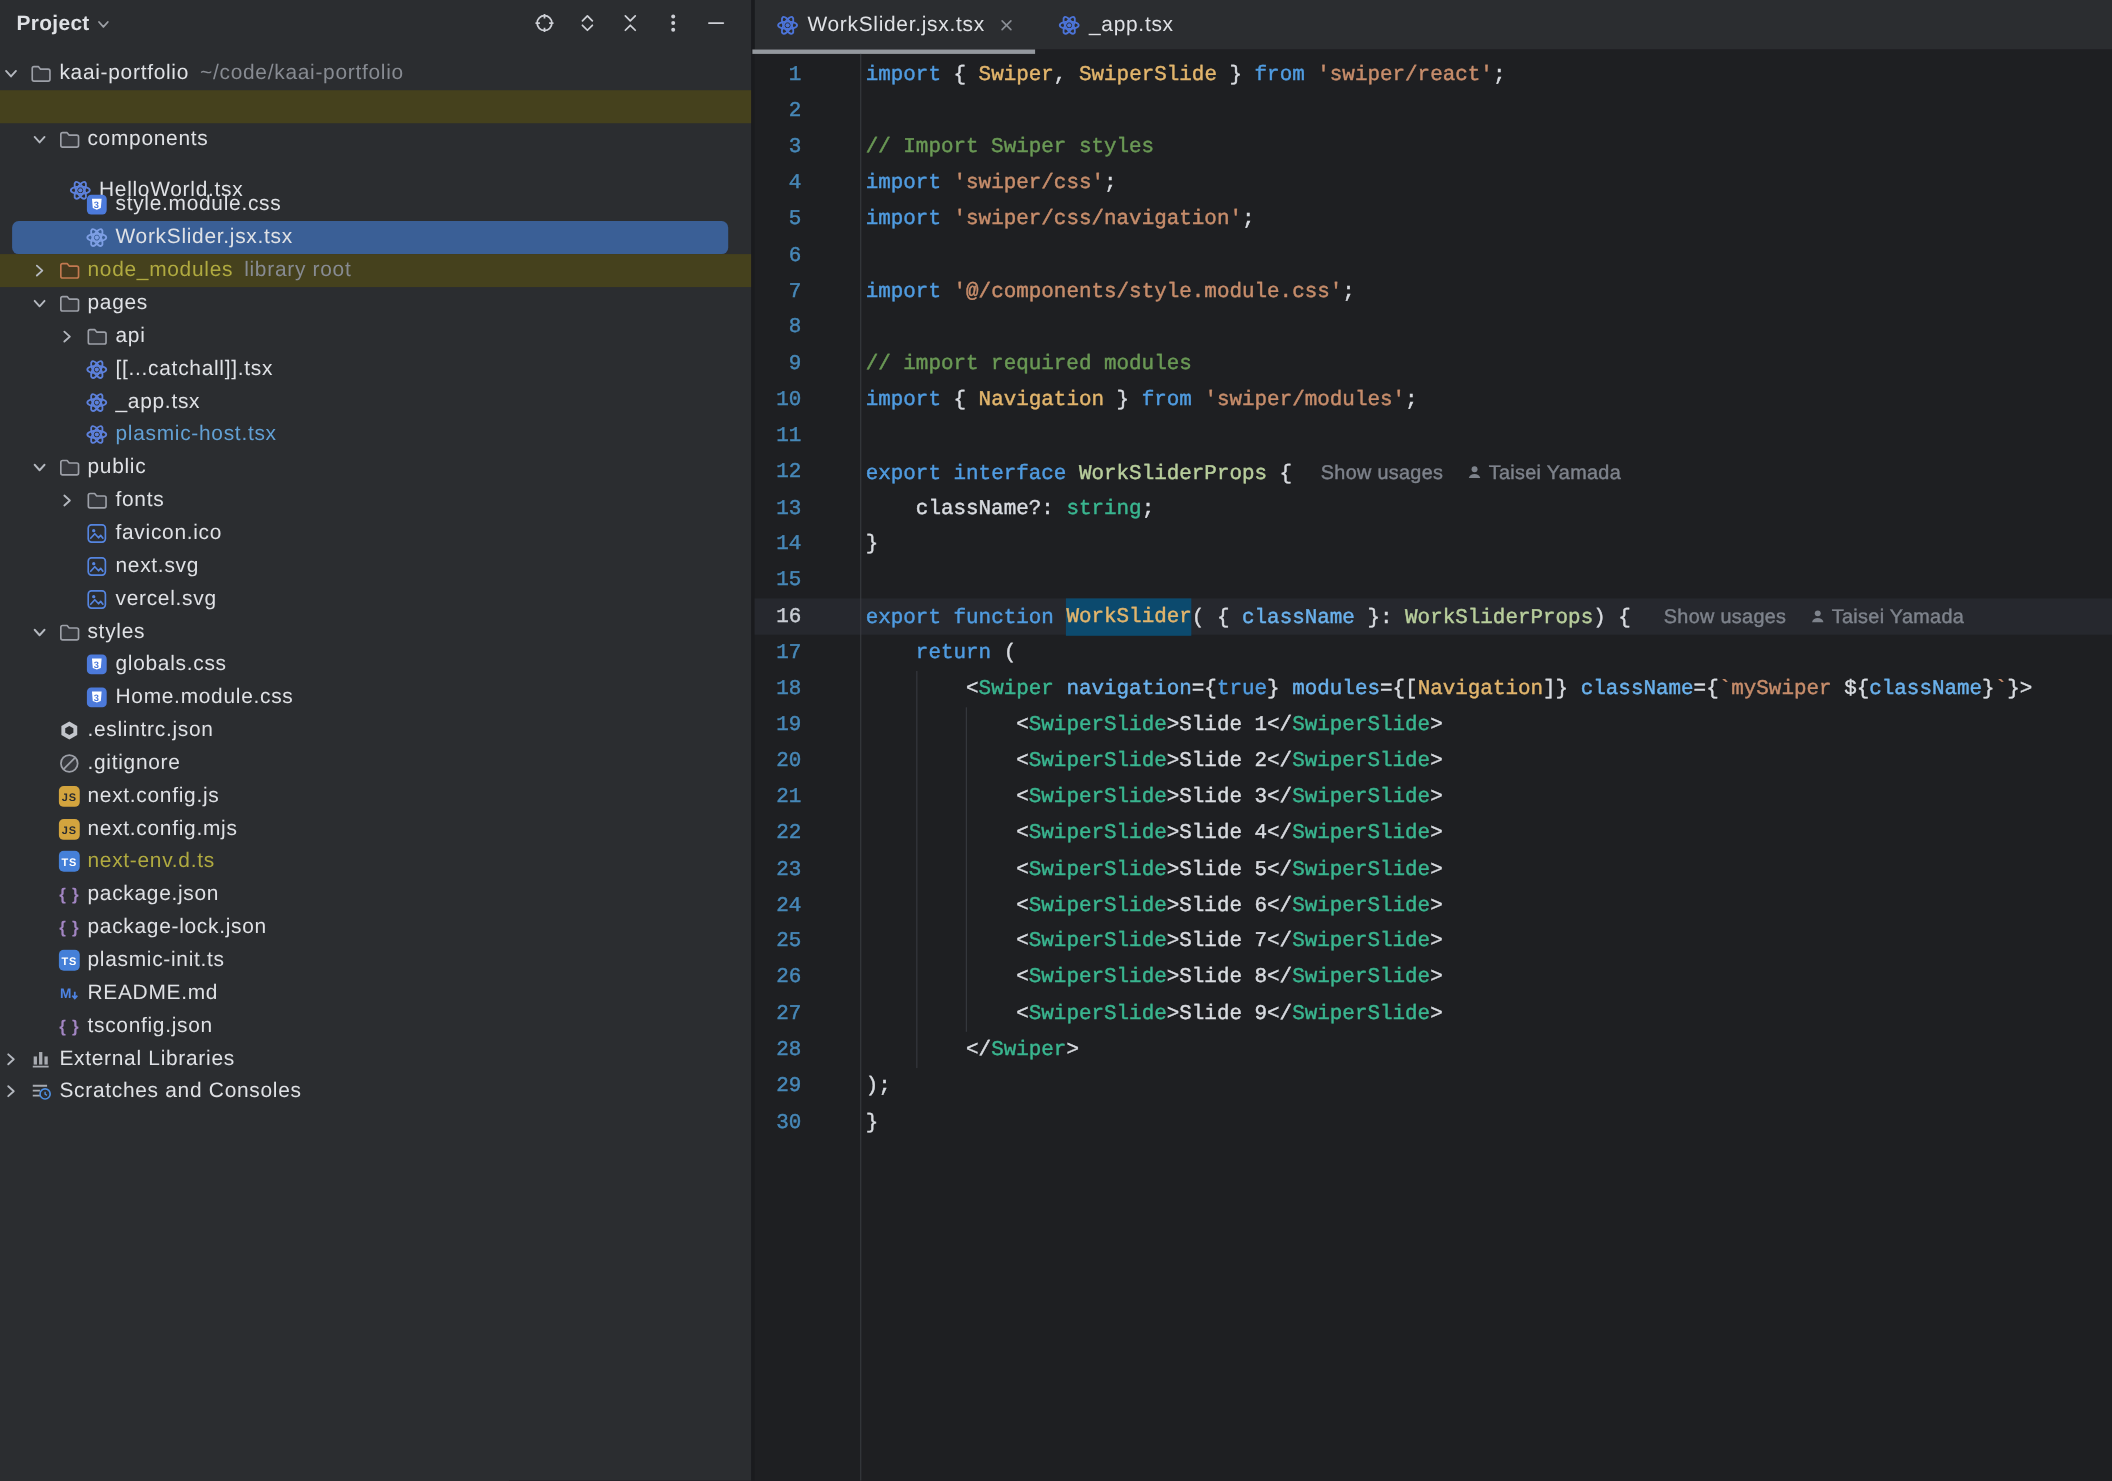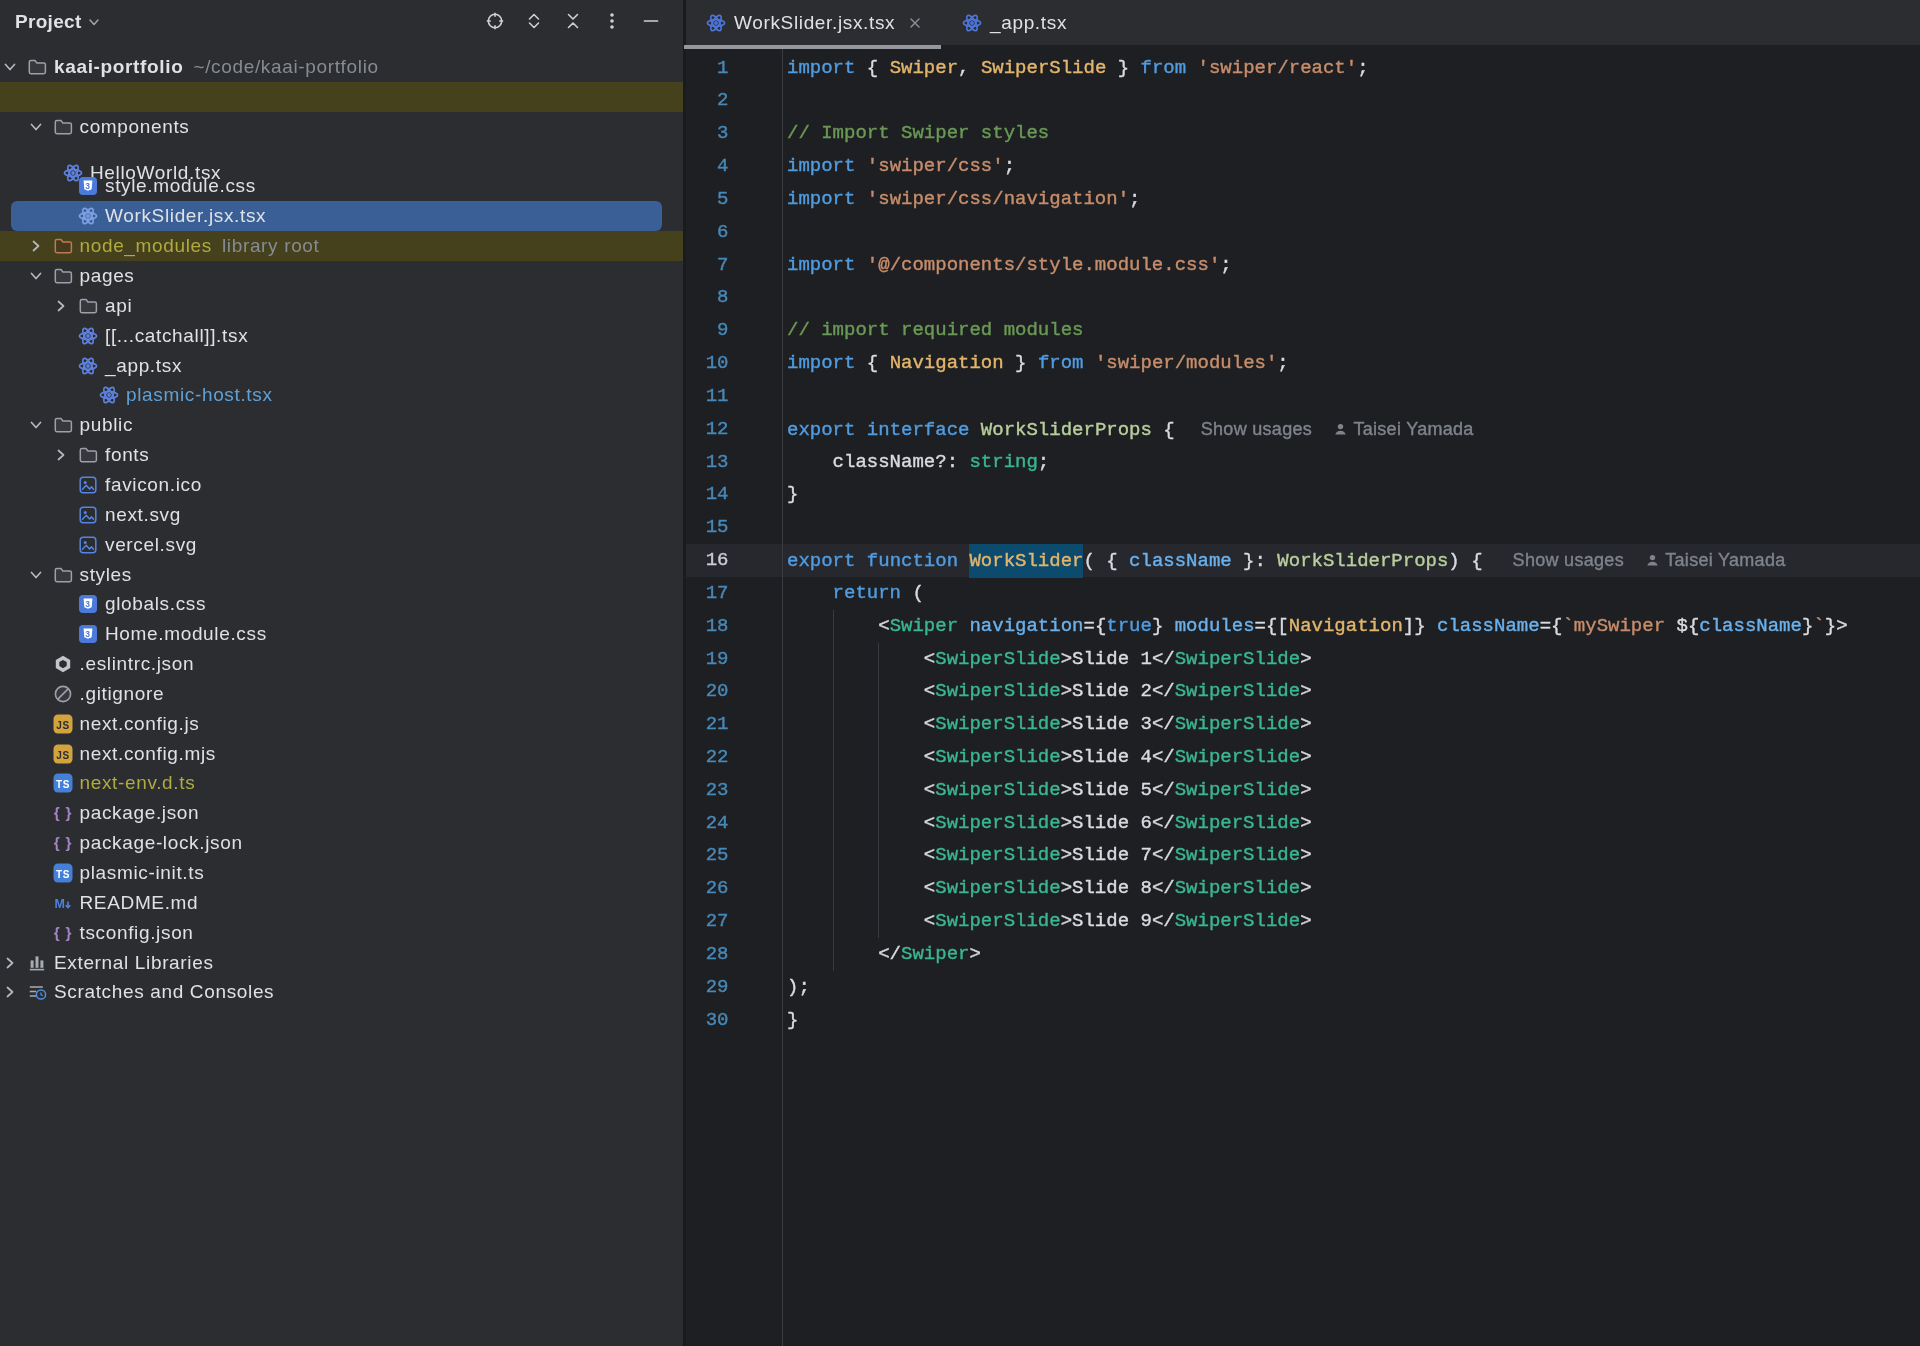--- a/index.html
+++ b/index.html
@@ -2,21 +2,21 @@
 <html><head><meta charset="utf-8"><style>
 *{margin:0;padding:0;box-sizing:border-box}
 html,body{width:1920px;height:1346px;background:#1E1F22;overflow:hidden;font-family:"Liberation Sans",sans-serif}
 #panel{position:absolute;left:0;top:0;width:683px;height:1346px;background:#2B2D30}
 #ptitle{position:absolute;left:15px;top:11px;font-size:19px;font-weight:bold;color:#DFE1E5;letter-spacing:.3px}
 #pchev{position:absolute;left:86px;top:14px}
 .tbi{position:absolute;top:11px}
 .trow{position:absolute;left:0;width:683px;height:29.85px;display:flex;align-items:center;font-size:19px;letter-spacing:.65px;color:#DFE1E5;white-space:nowrap}
 .trow .ch{width:16px;height:16px;margin-right:9px;display:flex;align-items:center}
 .trow .ti{width:20px;height:20px;margin-right:7px;display:flex;align-items:center}
-.lb{font-weight:bold}
+.lb{font-weight:normal}
 .olv{color:#B0AA40}
 .mod{color:#62A0D4}
 .sfx{color:#878B92;margin-left:10px}
 .rbg{position:absolute;height:29.85px}
 .olive{left:0;width:683px;background:#45411D}
 .selb{left:11px;width:651px;background:#3A5F96;border-radius:6px}
 #divider{position:absolute;left:683px;top:0;width:3px;height:1346px;background:#1A1B1E}
 #tabbar{position:absolute;left:686px;top:0;width:1234px;height:45px;background:#2B2D30}
 #editor{position:absolute;left:686px;top:45px;width:1234px;height:1301px;background:#1E1F22}
 #underline{position:absolute;left:684px;top:45px;width:257px;height:3.6px;background:#94989E}
@@ -198,21 +198,21 @@
           <g stroke="#5D81DC" stroke-width="1.7" fill="none">
             <ellipse cx="10" cy="10" rx="8.6" ry="3.4"></ellipse>
             <ellipse cx="10" cy="10" rx="8.6" ry="3.4" transform="rotate(60 10 10)"></ellipse>
             <ellipse cx="10" cy="10" rx="8.6" ry="3.4" transform="rotate(120 10 10)"></ellipse>
           </g>
           <circle cx="10" cy="10" r="1.9" fill="#5D81DC"></circle>
         </svg>
       </span>
       <span class="">_app.tsx</span>
     </div>
-<div class="trow" style="top:380.5px;padding-left:74px">
+<div class="trow" style="top:380.5px;padding-left:53.0px">
       <span class="ch">
         <span style="display:inline-block;width:16px;height:16px"></span>
       </span>
       <span class="ti">
         <svg width="20" height="20" viewBox="0 0 20 20">
           <g stroke="#5D81DC" stroke-width="1.7" fill="none">
             <ellipse cx="10" cy="10" rx="8.6" ry="3.4"></ellipse>
             <ellipse cx="10" cy="10" rx="8.6" ry="3.4" transform="rotate(60 10 10)"></ellipse>
             <ellipse cx="10" cy="10" rx="8.6" ry="3.4" transform="rotate(120 10 10)"></ellipse>
           </g>

